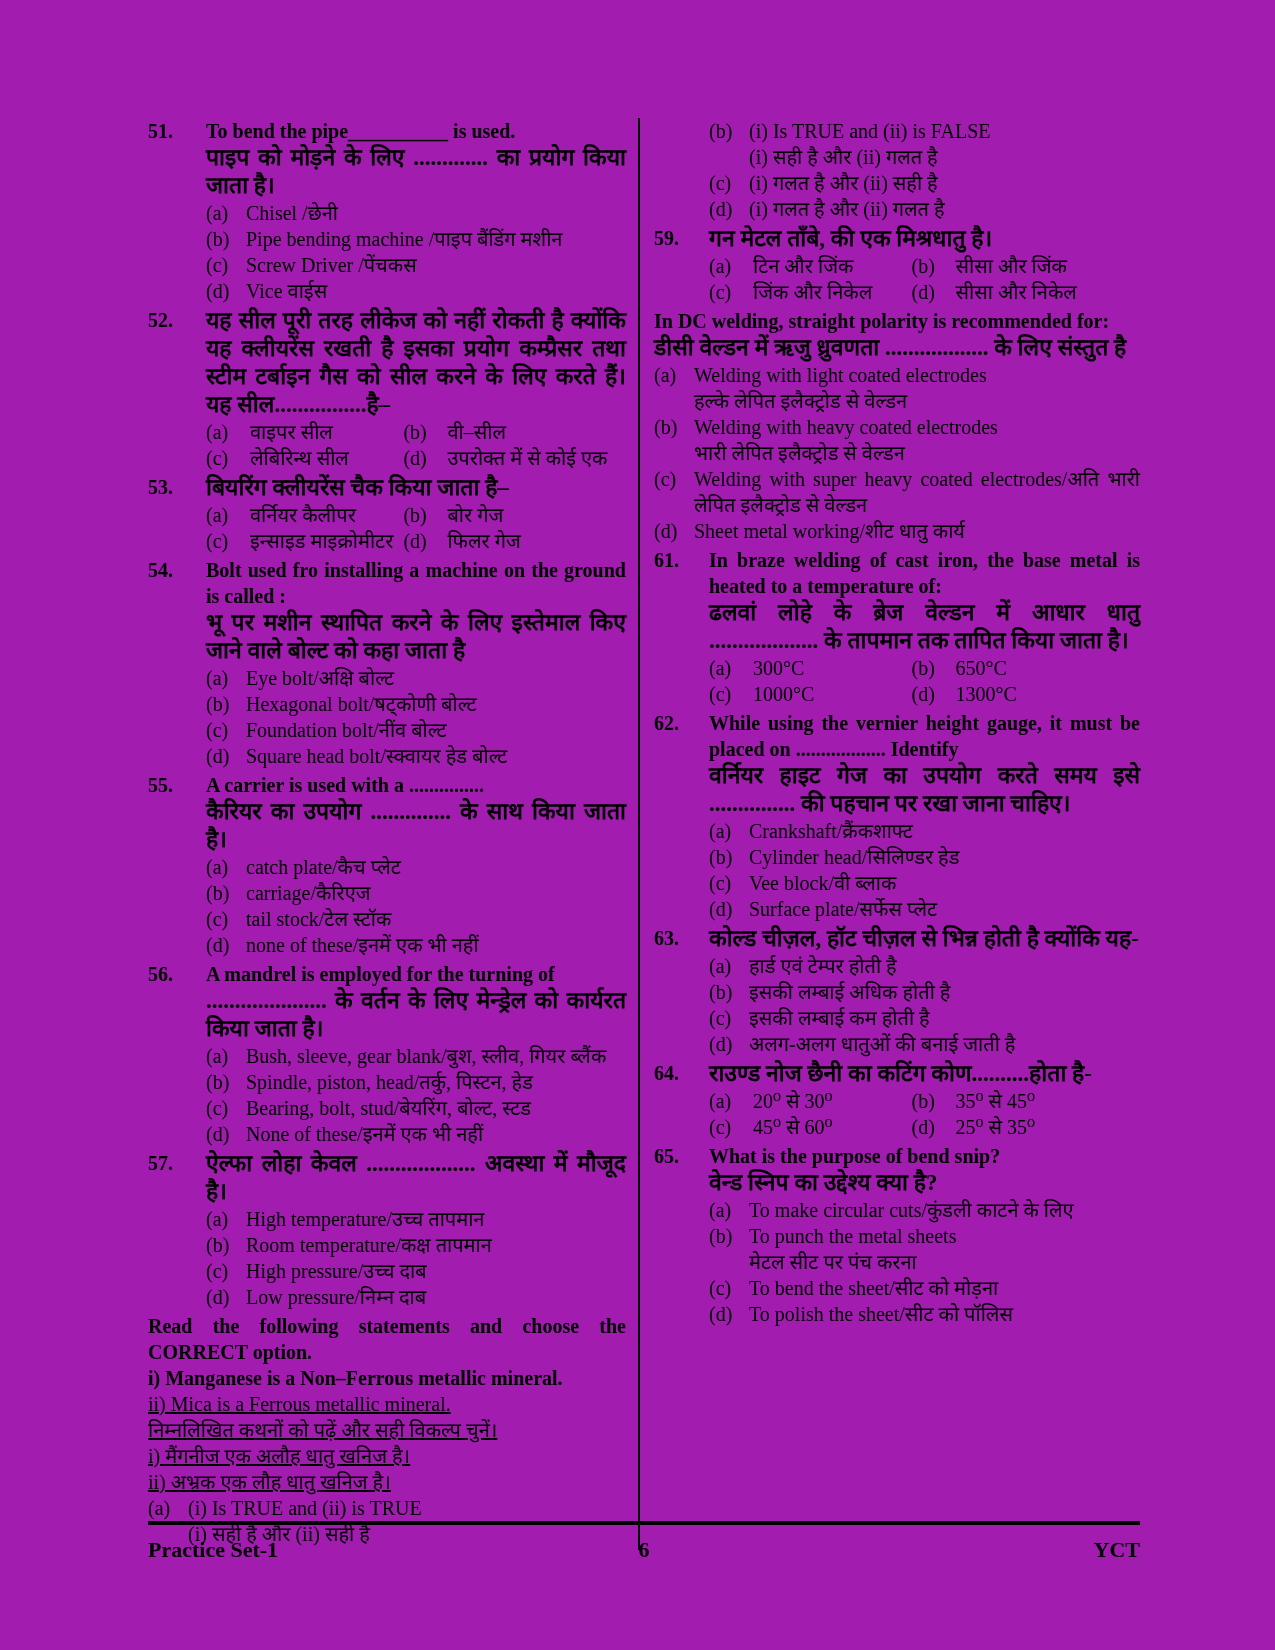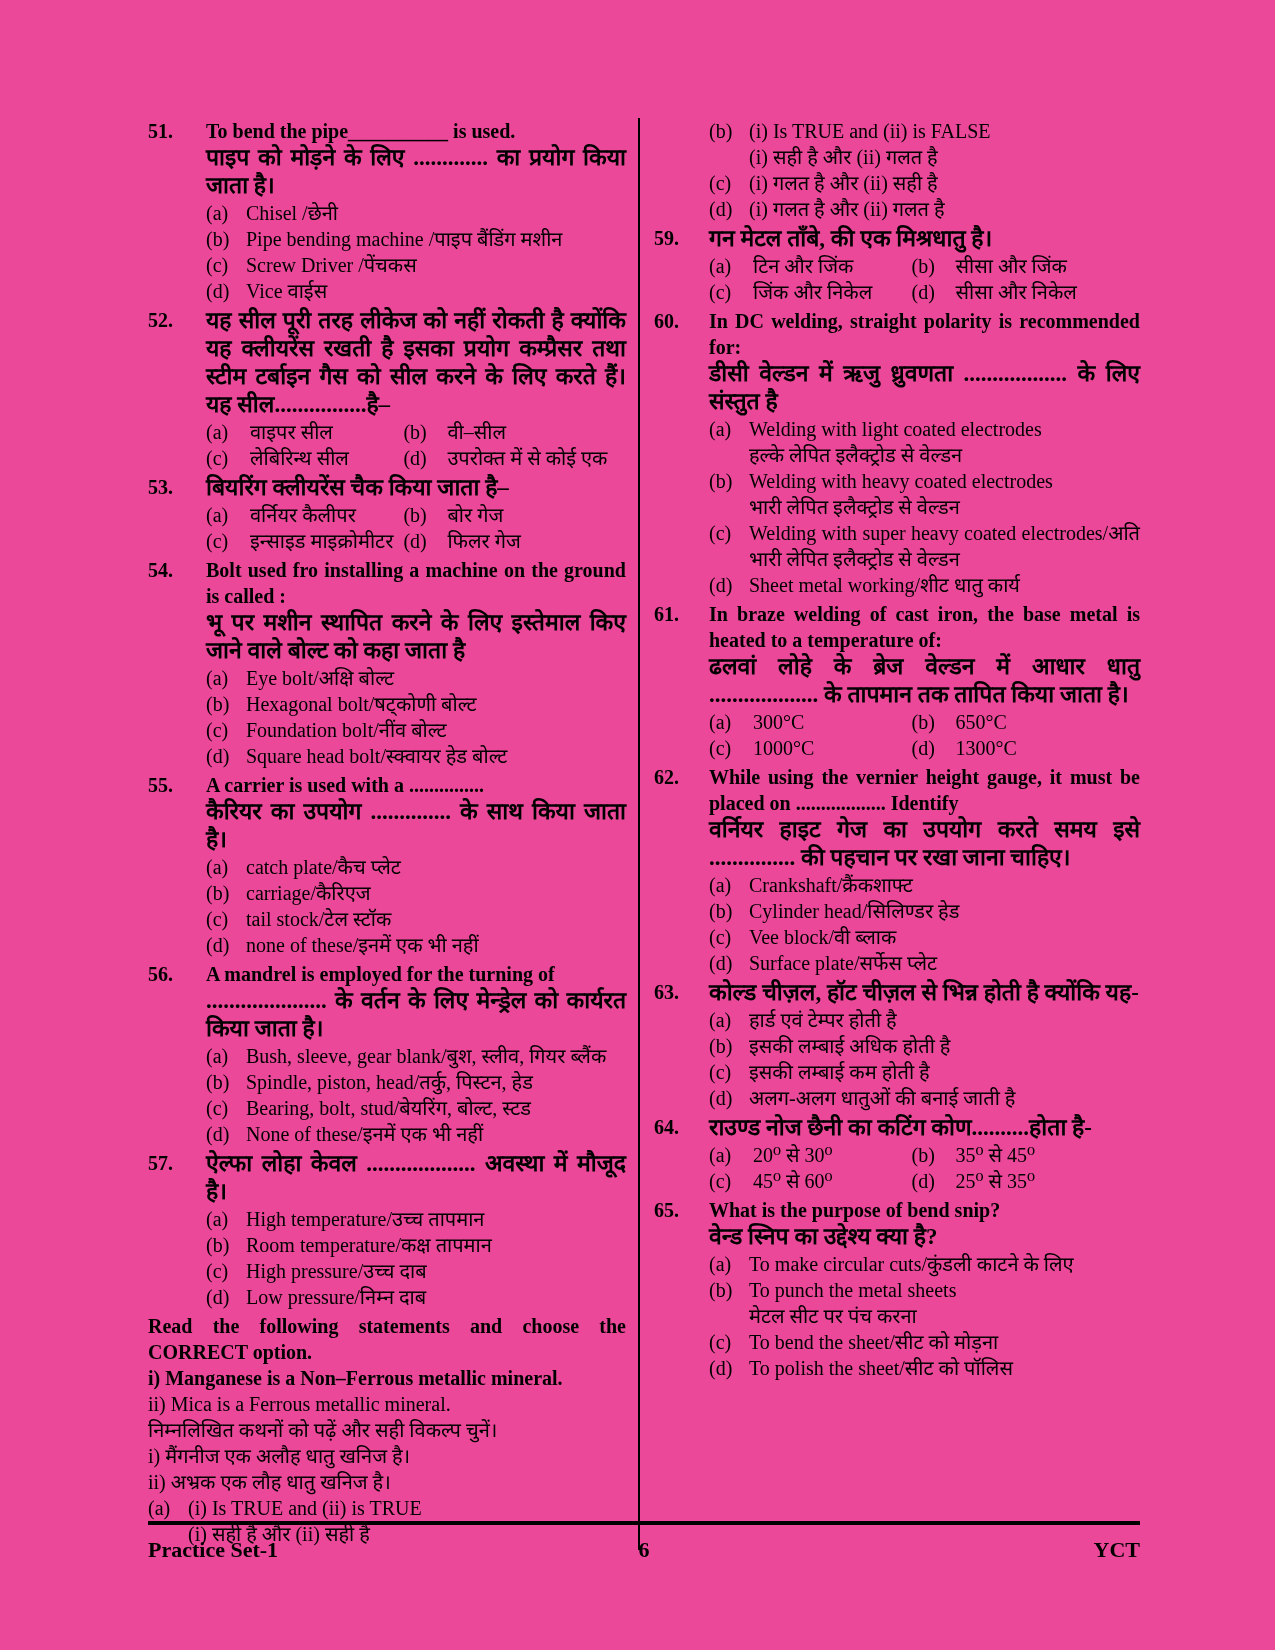--- a/index.html
+++ b/index.html
@@ -1,35 +1,35 @@
 <!DOCTYPE html>
 <html><head>
 <meta charset="utf-8">
 <style>
   html,body{margin:0;padding:0;background:#ffffff;}
   body{
     width:1275px;height:1650px;overflow:hidden;position:relative;
     font-family:"Liberation Serif","DejaVu Serif",serif;color:#000;
     -webkit-font-smoothing:antialiased;
   }
-  .page{position:absolute;left:0;top:0;width:1275px;height:1650px;background:#ec4899;}
+  .page{position:absolute;left:0;top:0;width:1275px;height:1650px;background:#a21caf;}
   .content{position:absolute;left:148px;top:118px;width:992px;}
   .cols{display:flex;align-items:stretch;min-height:1400px;}
   .col{font-size:20px;line-height:26px;}
   .col-left{width:478px;flex-shrink:0;}
   .divider{width:2px;background:#000;margin-left:12px;flex-shrink:0;}
   .col-right{flex:1;padding-left:14px;min-width:0;}
   .q{display:flex;margin-bottom:3px;}
   .qno{width:58px;flex-shrink:0;font-weight:700;}
   .col-right .qno{width:55px;}
   .qbody{flex:1;min-width:0;}
   .stem{text-align:justify;}
   .stem.enb{font-weight:700;}
   .stem.hib{font-weight:700;font-size:23px;line-height:28px;}
-  .stem.hi,.stem.en{font-weight:400;}
+  .stem.hi,.stem.en{font-weight:400;text-decoration:underline;}
   .opt{display:flex;}
   .olabel{width:40px;flex-shrink:0;}
   .otext{flex:1;text-align:justify;min-width:0;}
   .optrow{display:flex;}
   .ohalf{display:flex;min-width:0;}
   .ohalf.h1{width:47%;flex-shrink:0;}
   .ohalf.h2{width:53%;}
   .ohalf .olabel{width:44px;}
   .footer{
     position:absolute;left:148px;width:992px;top:1521px;
@@ -318,21 +318,20 @@
                   <span class="otext">जिंक और निकेल</span>
                 </div>
                 <div class="ohalf h2">
                   <span class="olabel">(d)</span>
                   <span class="otext">सीसा और निकेल</span>
                 </div>
               </div>
             </div>
           </div>
           <div class="q">
-            <div class="qno">60.</div>
             <div class="qbody">
               <div class="stem enb">In DC welding, straight polarity is recommended for:</div>
               <div class="stem hib">डीसी वेल्डन में ऋजु ध्रुवणता .................. के लिए संस्तुत है</div>
               <div class="opt">
                 <span class="olabel">(a)</span>
                 <div class="otext">
                   <div class="line">Welding with light coated electrodes</div>
                   <div class="subline">हल्के लेपित इलैक्ट्रोड से वेल्डन</div>
                 </div>
               </div>

